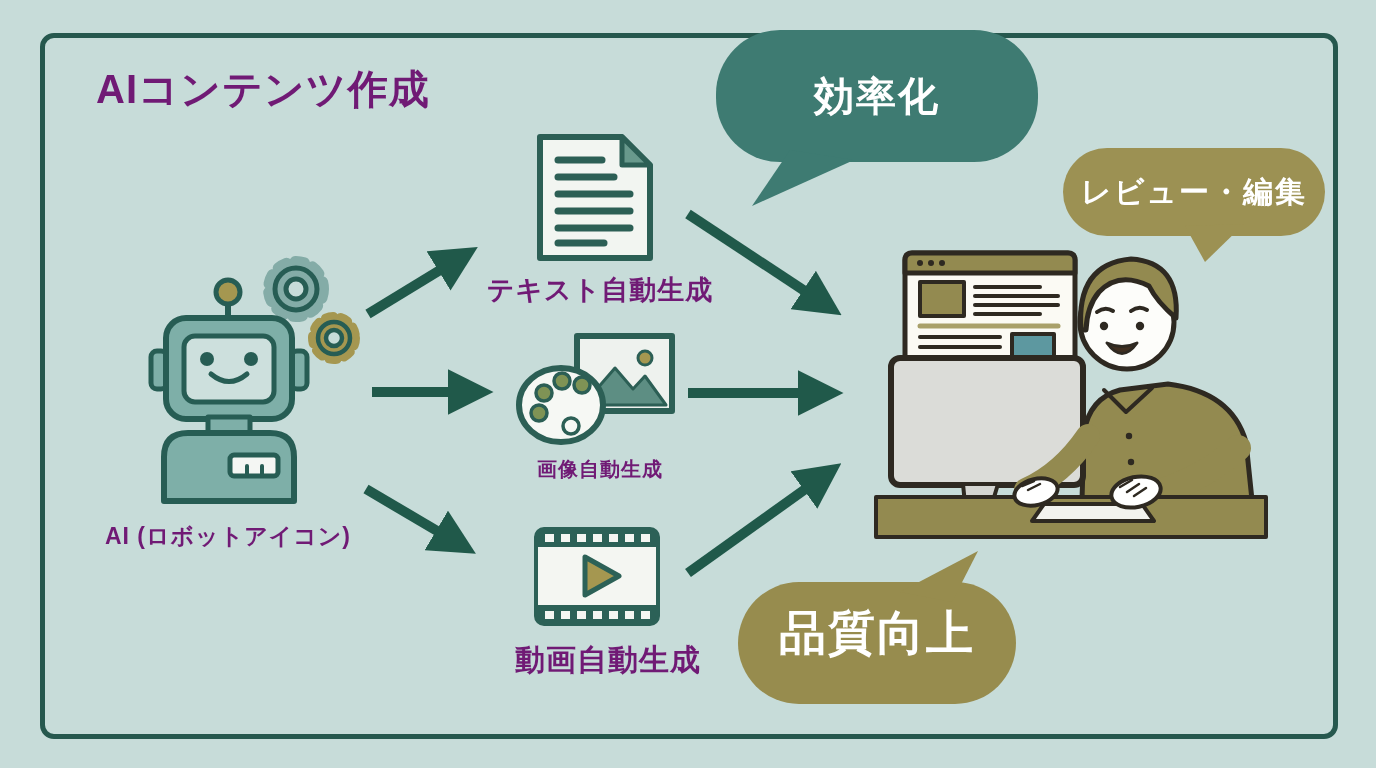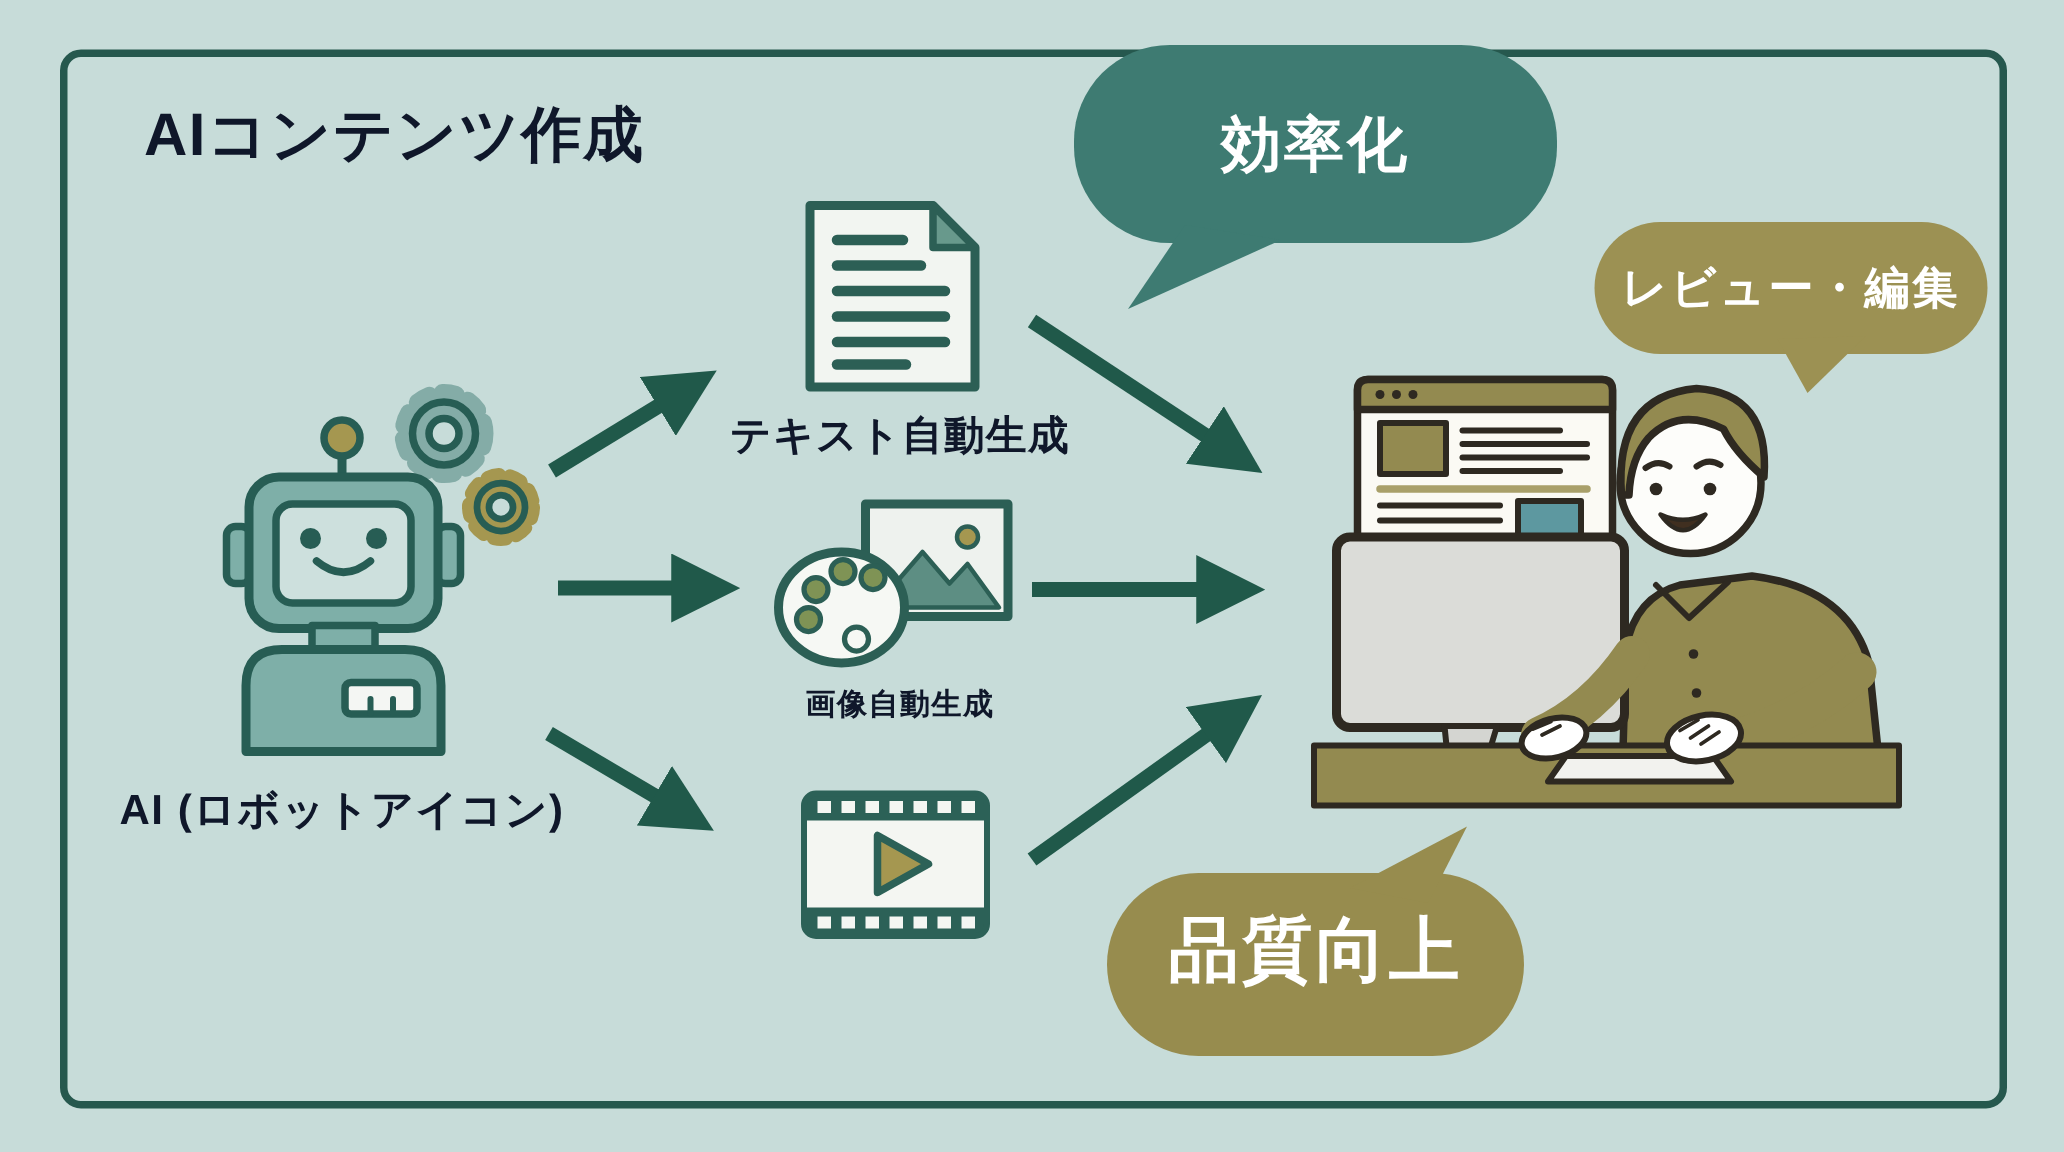--- a/index.html
+++ b/index.html
@@ -1,21 +1,21 @@
 <!DOCTYPE html>
 <html><head>
 <meta charset="utf-8">
 <style>
   html,body{margin:0;padding:0;background:#c7dcd9;}
   #stage{position:relative;width:1376px;height:768px;overflow:hidden;
          font-family:"Liberation Sans",sans-serif;background:#c7dcd9;}
   .frame{position:absolute;left:40px;top:33px;width:1288px;height:696px;
          border:5px solid #26584e;border-radius:14px;}
   .abs{position:absolute;}
-  .label{color:#0f172a;font-weight:bold;text-align:center;letter-spacing:1px;}
+  .label{color:#701a75;font-weight:bold;text-align:center;letter-spacing:1px;}
   .bubble-text{color:#ffffff;font-weight:bold;text-align:center;letter-spacing:2px;
                display:flex;align-items:center;justify-content:center;}
   svg{display:block;}
   #scene{position:absolute;left:0;top:0;}
 </style>
 </head>
 <body>
 
 <div id="stage">
 
@@ -194,25 +194,26 @@
       <polygon points="1185,226 1205,262 1244,224" fill="#9c9153"></polygon>
     </g>
     <g>
       <rect x="738" y="582" width="278" height="122" rx="61" fill="#978c4e"></rect>
       <polygon points="900,592 978,551 952,602" fill="#978c4e"></polygon>
     </g>
   </svg>
 
   <div class="abs label" style="left:96px;top:62px;width:420px;text-align:left;font-size:40px;">AIコンテンツ作成</div>
 
-  <div class="abs label" style="left:58px;top:521px;width:340px;font-size:28px;">AI (ロボットアイコン)</div>
+  <div class="abs label" style="left:58px;top:521px;width:340px;font-size:23px;">AI (ロボットアイコン)</div>
 
   <div class="abs label" style="left:478px;top:272px;width:244px;font-size:27px;">テキスト自動生成</div>
 
   <div class="abs label" style="left:502px;top:456px;width:196px;font-size:20px;">画像自動生成</div>
 
+  <div class="abs label" style="left:508px;top:640px;width:200px;font-size:30px;">動画自動生成</div>
 
   <div class="abs bubble-text" style="left:716px;top:30px;width:322px;height:132px;font-size:40px;">効率化</div>
 
   <div class="abs bubble-text" style="left:1063px;top:148px;width:262px;height:88px;font-size:30px;">レビュー・編集</div>
 
   <div class="abs bubble-text" style="left:738px;top:582px;width:278px;height:103px;font-size:47px;">品質向上</div>
 </div>
 
 </body></html>

